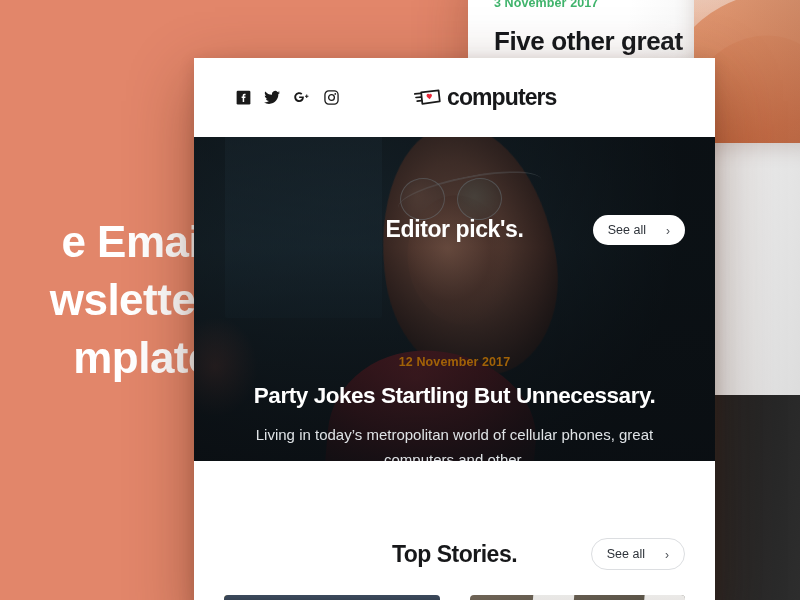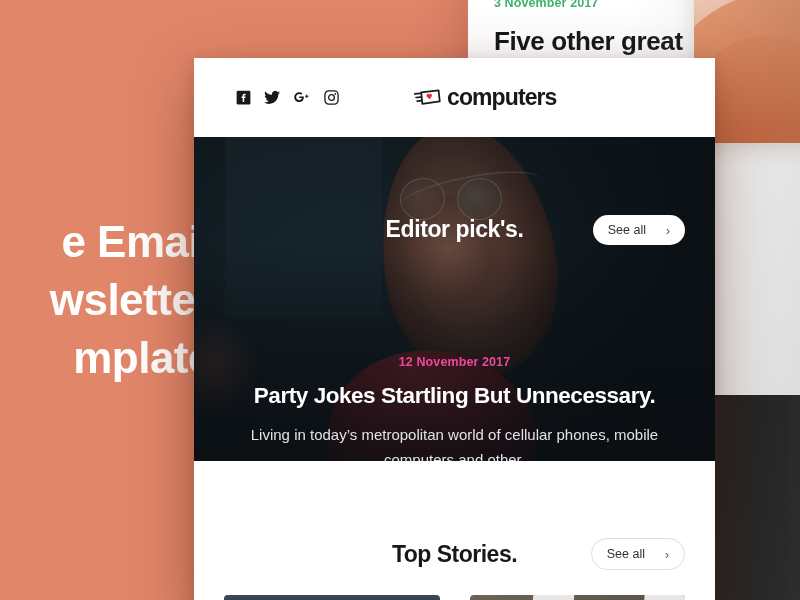--- a/index.html
+++ b/index.html
@@ -225,21 +225,21 @@
     border:none; cursor:pointer; white-space:nowrap;
   }
   .see-all .chev { font-size:12px; line-height:1; opacity:.85; }
 
   .hero-body {
     margin-top:auto;
     padding-bottom:36px;
     text-align:center;
   }
   .hero-date {
-    color:#ec4899; font-size:12.5px; font-weight:bold; letter-spacing:.1px;
+    color:#a16207; font-size:12.5px; font-weight:bold; letter-spacing:.1px;
   }
   .hero-title {
     margin-top:14px;
     font-size:22.5px; font-weight:bold; color:#ffffff; letter-spacing:-0.45px;
   }
   .hero-text {
     margin-top:14px;
     font-size:15px; line-height:1.62; color:#dfe3e6;
     max-width:460px; margin-left:auto; margin-right:auto;
   }
@@ -403,21 +403,21 @@
         <h1>Editor pick's.</h1>
         <button class="see-all">
           <span>See all</span>
           <span class="chev">›</span>
         </button>
       </div>
 
       <div class="hero-body">
         <div class="hero-date">12 November 2017</div>
         <div class="hero-title">Party Jokes Startling But Unnecessary.</div>
-        <div class="hero-text">Living in today’s metropolitan world of cellular phones, mobile computers and other.</div>
+        <div class="hero-text">Living in today’s metropolitan world of cellular phones, great computers and other.</div>
       </div>
     </div>
   </div>
 
   <div class="stories">
     <div class="stories-head">
       <h2>Top Stories.</h2>
       <button class="see-all dark">
         <span>See all</span>
         <span class="chev">›</span>

